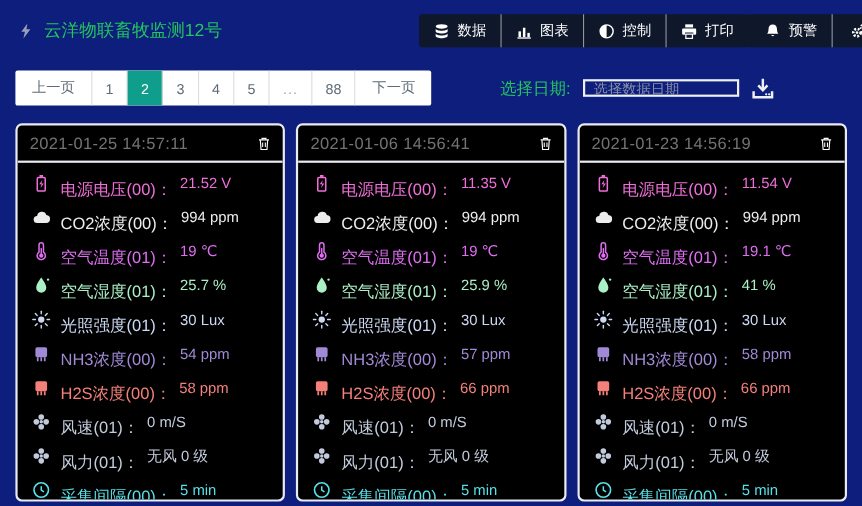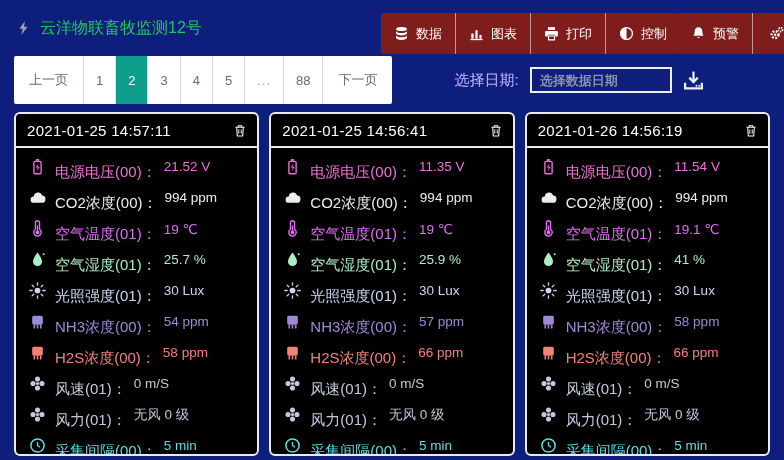--- a/index.html
+++ b/index.html
@@ -10,69 +10,69 @@
     position: relative;
   }
   .icon { display: inline-flex; }
   .icon svg { width: 100%; height: 100%; display: block; }
 
   
   header { height: 56px; display: flex; align-items: center; padding: 0 16px; position: relative; }
   .title-wrap { display: flex; align-items: center; gap: 9px; color: #22c55e; font-size: 16px; }
   .bolt { width: 15px; height: 16px; color: #9aa0b8; }
   .btn-group {
-    position: absolute; top: 13px; height: 41px;
+    position: absolute; top: 13px; height: 30px;
     display: flex; align-items: stretch;
-    background: #7f1d1d; border-radius: 3px;
+    background: #0f172a; border-radius: 3px; justify-content: center;
   }
   #main-buttons { left: 381px; }
   #alert-buttons { left: 678px; width: 130px; border-radius: 3px 0 0 3px; }
   .hbtn {
     display: flex; align-items: center; gap: 7px; padding: 0 13px;
     color: #fff; font-size: 13px; cursor: pointer; white-space: nowrap;
     border-right: 1px solid rgba(255,255,255,.55);
   }
   .hbtn:last-child { border-right: none; }
   .hbtn .icon { width: 15px; height: 15px; }
   .hbtn.icon-only { padding: 0 16px; }
 
   
   .toolbar { display: flex; align-items: center; padding: 0 14px; margin-top: 8px; height: 32px; }
   .pagination {
-    display: flex; height: 48px; background: #ffffff; border-radius: 2px;
+    display: flex; height: 32px; background: #ffffff; border-radius: 2px;
     overflow: hidden; color: #5f6b77; font-size: 13px;
   }
   .page-btn {
     display: flex; align-items: center; justify-content: center;
     padding: 0 12px; min-width: 30px; border-right: 1px solid #dcdcdc; cursor: pointer;
   }
   .page-btn:last-child { border-right: none; }
   .page-btn.nav { padding: 0 15px; }
   .page-btn.active { background: #0f9e8c; color: #fff; }
   .page-btn.ellipsis { color: #a2a8ae; letter-spacing: 1px; }
   .date-picker { display: flex; align-items: center; margin-left: 62px; gap: 11px; }
-  .date-picker label { color: #c4b5fd; font-size: 15px; }
+  .date-picker label { color: #22c55e; font-size: 15px; }
   .date-picker input {
-    width: 142px; height: 26px; background: transparent;
-    border: 2px solid #eef0f4; color: #c6cada; font-size: 13px; padding: 0 8px; outline: none; font-weight: bold;
+    width: 142px; height: 16px; background: transparent;
+    border: 2px solid #eef0f4; color: #c6cada; font-size: 13px; padding: 0 8px; outline: none;
   }
   .date-picker input::placeholder { color: #8a90a8; }
   .download { width: 21px; height: 21px; color: #eef0f4; cursor: pointer; }
 
   
   main { display: flex; gap: 10px; padding: 0 14px; margin-top: 16px; }
   .card {
     flex: 1; height: 344px; background: #000;
     border: 2px solid #eaeaf2; border-radius: 6px;
     display: flex; flex-direction: column; overflow: hidden;
   }
   .card-header {
     display: flex; justify-content: space-between; align-items: center;
     padding: 8px 10px 7px 11px; border-bottom: 2px solid #eaeaf2;
-    color: #ffffff; font-size: 15px; letter-spacing: .3px;
+    color: #737373; font-size: 15px; letter-spacing: .3px;
   }
   .trash { width: 14px; height: 15px; color: #fff; cursor: pointer; }
   .card-body {
     flex: 1; display: flex; flex-direction: column;
     justify-content: space-around; padding: 3px 12px 8px 13px;
   }
   .sensor-row { display: flex; align-items: center; }
   .sensor-row .icon { width: 17px; height: 17px; margin-right: 9px; flex: none; }
   .sensor-label { font-size: 15px; margin-top: 12px; }
   .sensor-value { font-size: 13.5px; margin-left: 7px; }
@@ -106,36 +106,36 @@
             <rect x="2.5" y="8" width="2.4" height="5.5"></rect>
             <rect x="6.8" y="4.5" width="2.4" height="9"></rect>
             <rect x="11.1" y="9.5" width="2.4" height="4"></rect>
             <rect x="1.5" y="13.8" width="13" height="1.3"></rect>
           </svg>
         </span>
         <span class="hbtn-label">图表</span>
       </div>
       <div class="hbtn">
         <span class="icon">
+          <svg viewBox="0 0 16 16">
+            <circle cx="8" cy="8" r="6.3" fill="none" stroke="currentColor" stroke-width="1.4"></circle>
+            <path d="M8 1.7a6.3 6.3 0 000 12.6z" fill="currentColor"></path>
+          </svg>
+        </span>
+        <span class="hbtn-label">控制</span>
+      </div>
+      <div class="hbtn">
+        <span class="icon">
           <svg viewBox="0 0 16 16" fill="currentColor">
             <rect x="4.2" y="1.2" width="7.6" height="3"></rect>
             <path d="M2 5.2h12a.8.8 0 01.8.8v4.4a.8.8 0 01-.8.8h-2v-2H4v2H2a.8.8 0 01-.8-.8V6a.8.8 0 01.8-.8z"></path>
             <path d="M4.8 10.6h6.4v4.2H4.8z" fill="none" stroke="currentColor" stroke-width="1.2"></path>
           </svg>
         </span>
         <span class="hbtn-label">打印</span>
-      </div>
-      <div class="hbtn">
-        <span class="icon">
-          <svg viewBox="0 0 16 16">
-            <circle cx="8" cy="8" r="6.3" fill="none" stroke="currentColor" stroke-width="1.4"></circle>
-            <path d="M8 1.7a6.3 6.3 0 000 12.6z" fill="currentColor"></path>
-          </svg>
-        </span>
-        <span class="hbtn-label">控制</span>
       </div>
     </div>
   <div class="btn-group" id="alert-buttons">
       <div class="hbtn">
         <span class="icon">
           <svg viewBox="0 0 16 16" fill="currentColor">
             <path d="M8 1.4c-2.7 0-4.1 2-4.1 4.6 0 3-1.4 4.4-1.4 4.4h11s-1.4-1.4-1.4-4.4c0-2.6-1.4-4.6-4.1-4.6z"></path>
             <path d="M6.4 11.6a1.7 1.7 0 003.2 0z"></path>
           </svg>
         </span>
@@ -315,21 +315,21 @@
               <path d="M8 4.8V8l2.3 1.6" stroke-width="1.3"></path>
             </svg>
           </span>
           <span class="sensor-label">采集间隔(00)：</span>
           <span class="sensor-value">5 min</span>
         </div>
       </div>
     </article>
     <article class="card">
       <div class="card-header">
-        <span class="timestamp">2021-01-25 14:56:41</span>
+        <span class="timestamp">2021-01-06 14:56:41</span>
         <span class="icon trash">
           <svg viewBox="0 0 16 16" fill="none" stroke="currentColor">
             <path d="M2.8 4.2h10.4" stroke-width="1.2"></path>
             <path d="M6 4V2.6h4V4" stroke-width="1.2"></path>
             <path d="M4.2 4.4l.7 9.8h6.2l.7-9.8" stroke-width="1.2"></path>
             <path d="M6.6 6.8v4.8M9.4 6.8v4.8" stroke-width="1.1"></path>
           </svg>
         </span>
       </div>
       <div class="card-body">
@@ -454,21 +454,21 @@
               <path d="M8 4.8V8l2.3 1.6" stroke-width="1.3"></path>
             </svg>
           </span>
           <span class="sensor-label">采集间隔(00)：</span>
           <span class="sensor-value">5 min</span>
         </div>
       </div>
     </article>
     <article class="card">
       <div class="card-header">
-        <span class="timestamp">2021-01-26 14:56:19</span>
+        <span class="timestamp">2021-01-23 14:56:19</span>
         <span class="icon trash">
           <svg viewBox="0 0 16 16" fill="none" stroke="currentColor">
             <path d="M2.8 4.2h10.4" stroke-width="1.2"></path>
             <path d="M6 4V2.6h4V4" stroke-width="1.2"></path>
             <path d="M4.2 4.4l.7 9.8h6.2l.7-9.8" stroke-width="1.2"></path>
             <path d="M6.6 6.8v4.8M9.4 6.8v4.8" stroke-width="1.1"></path>
           </svg>
         </span>
       </div>
       <div class="card-body">

